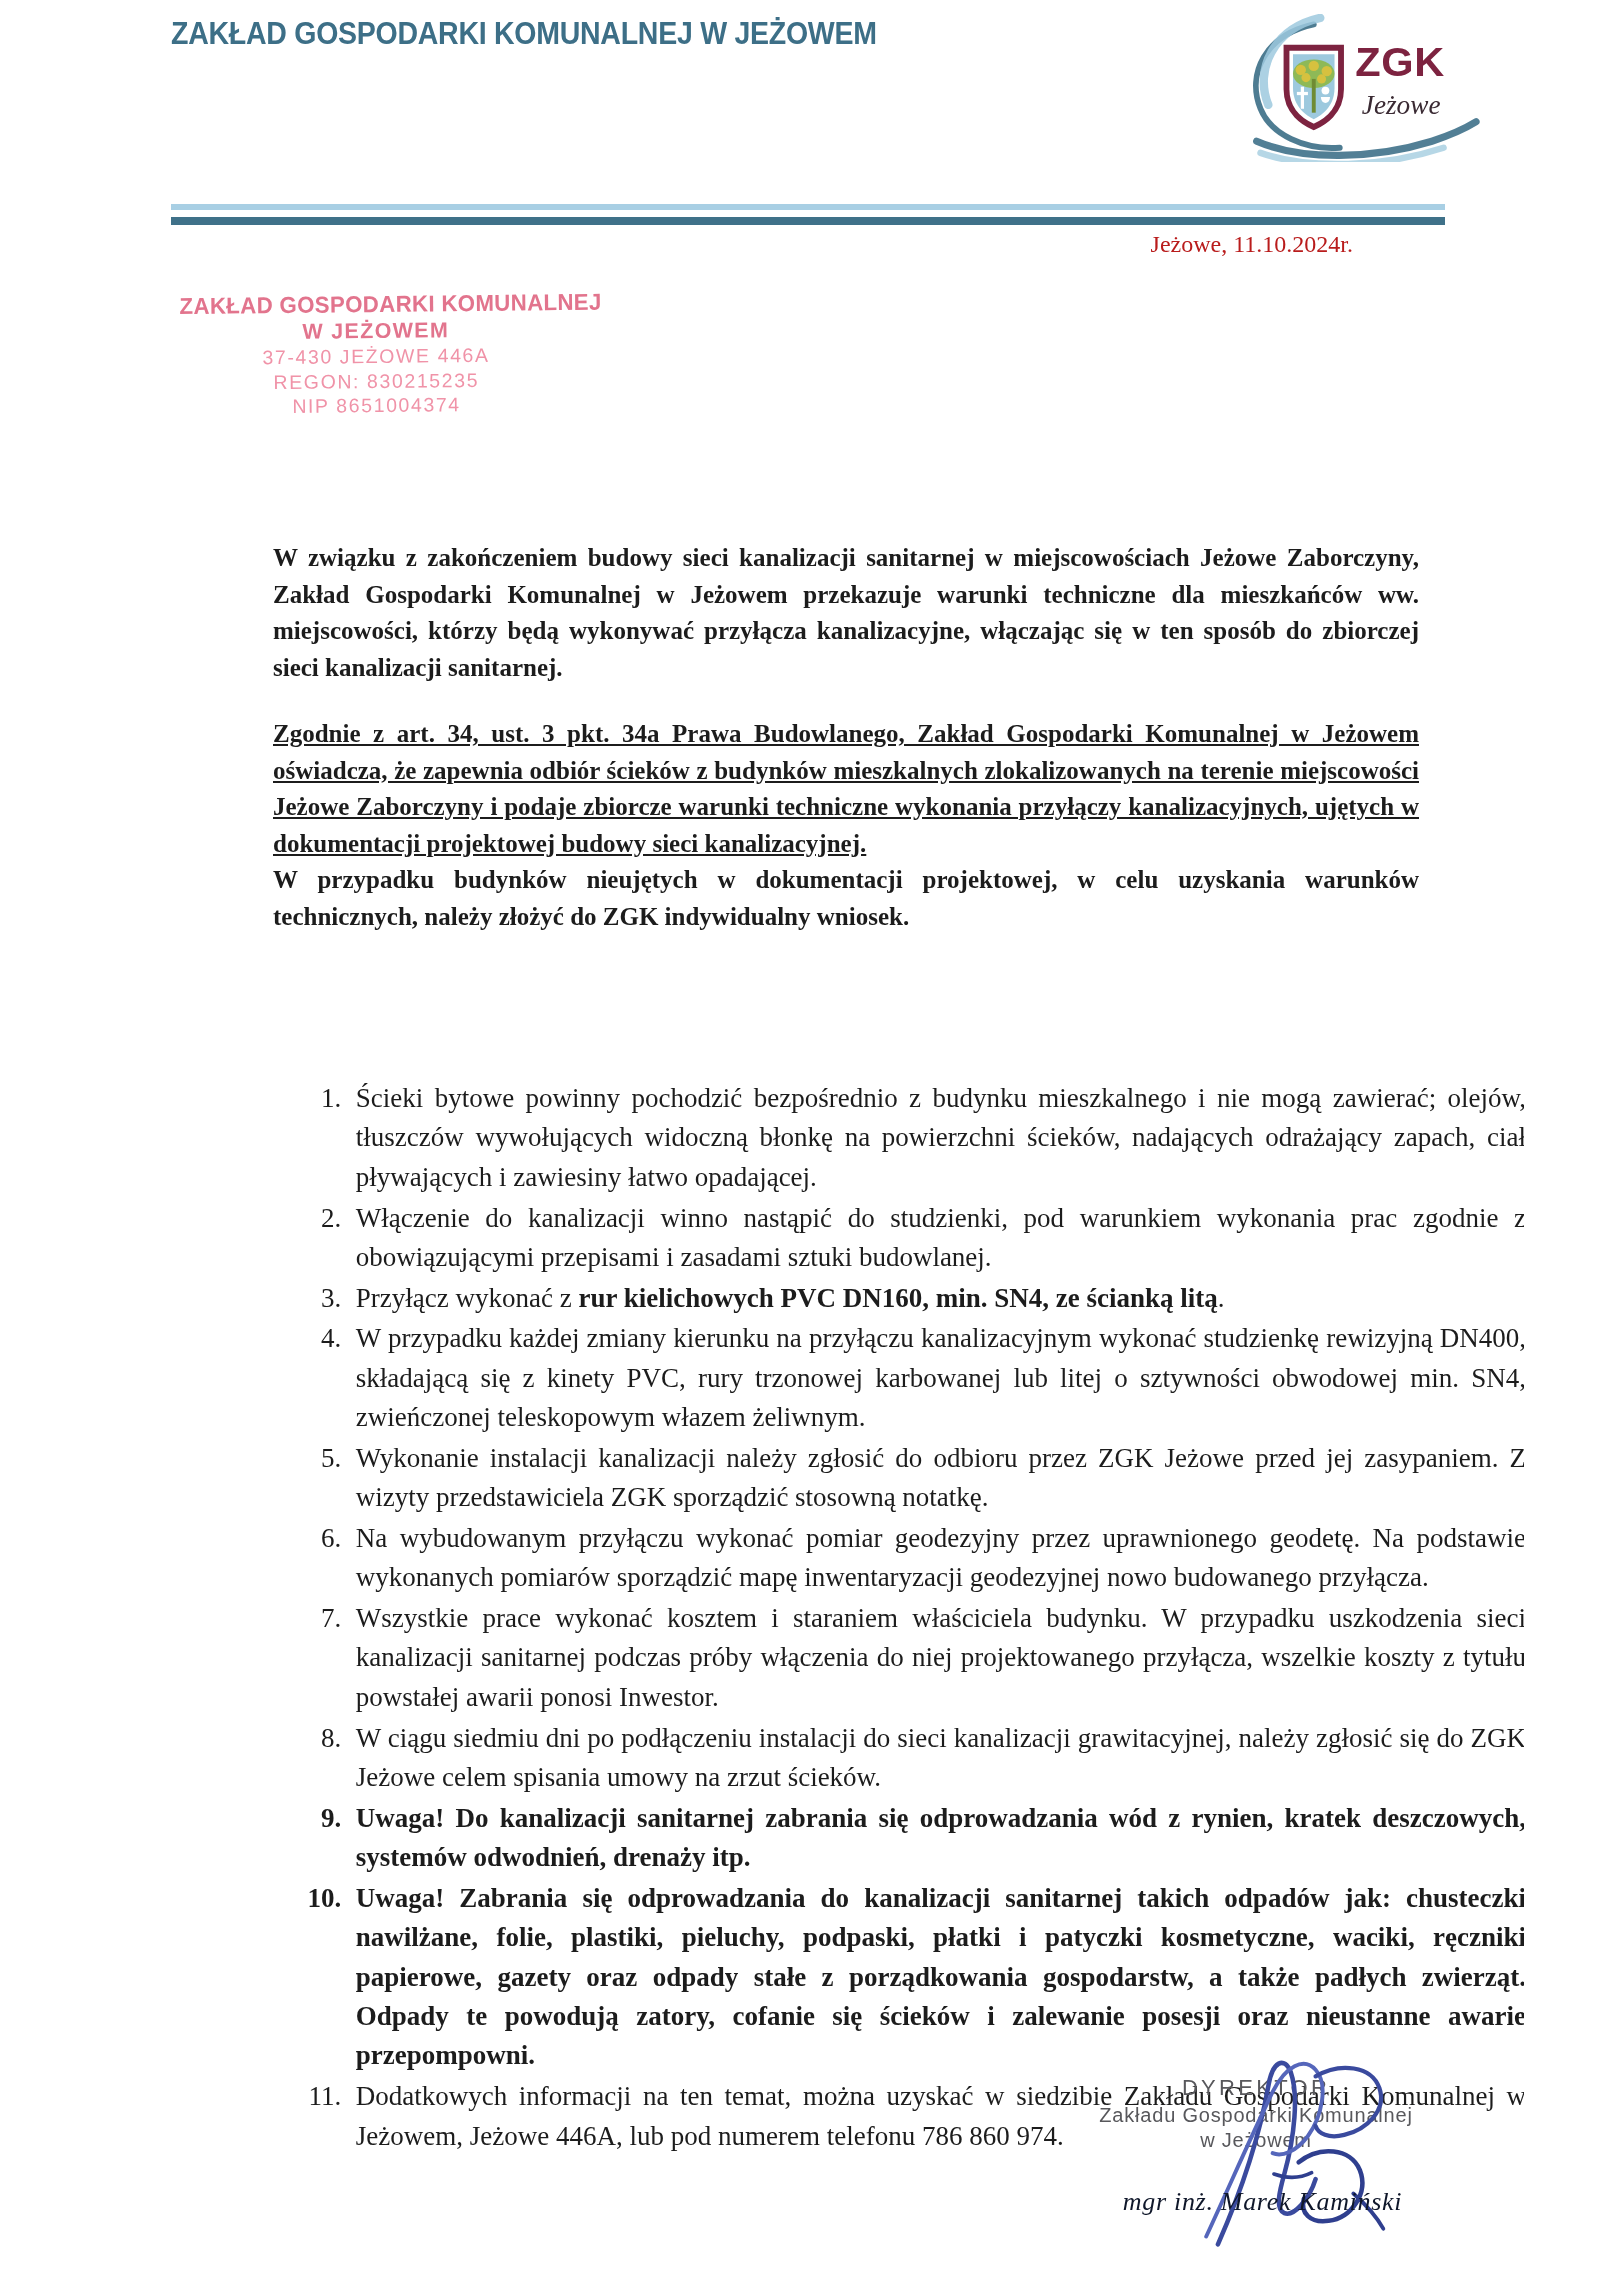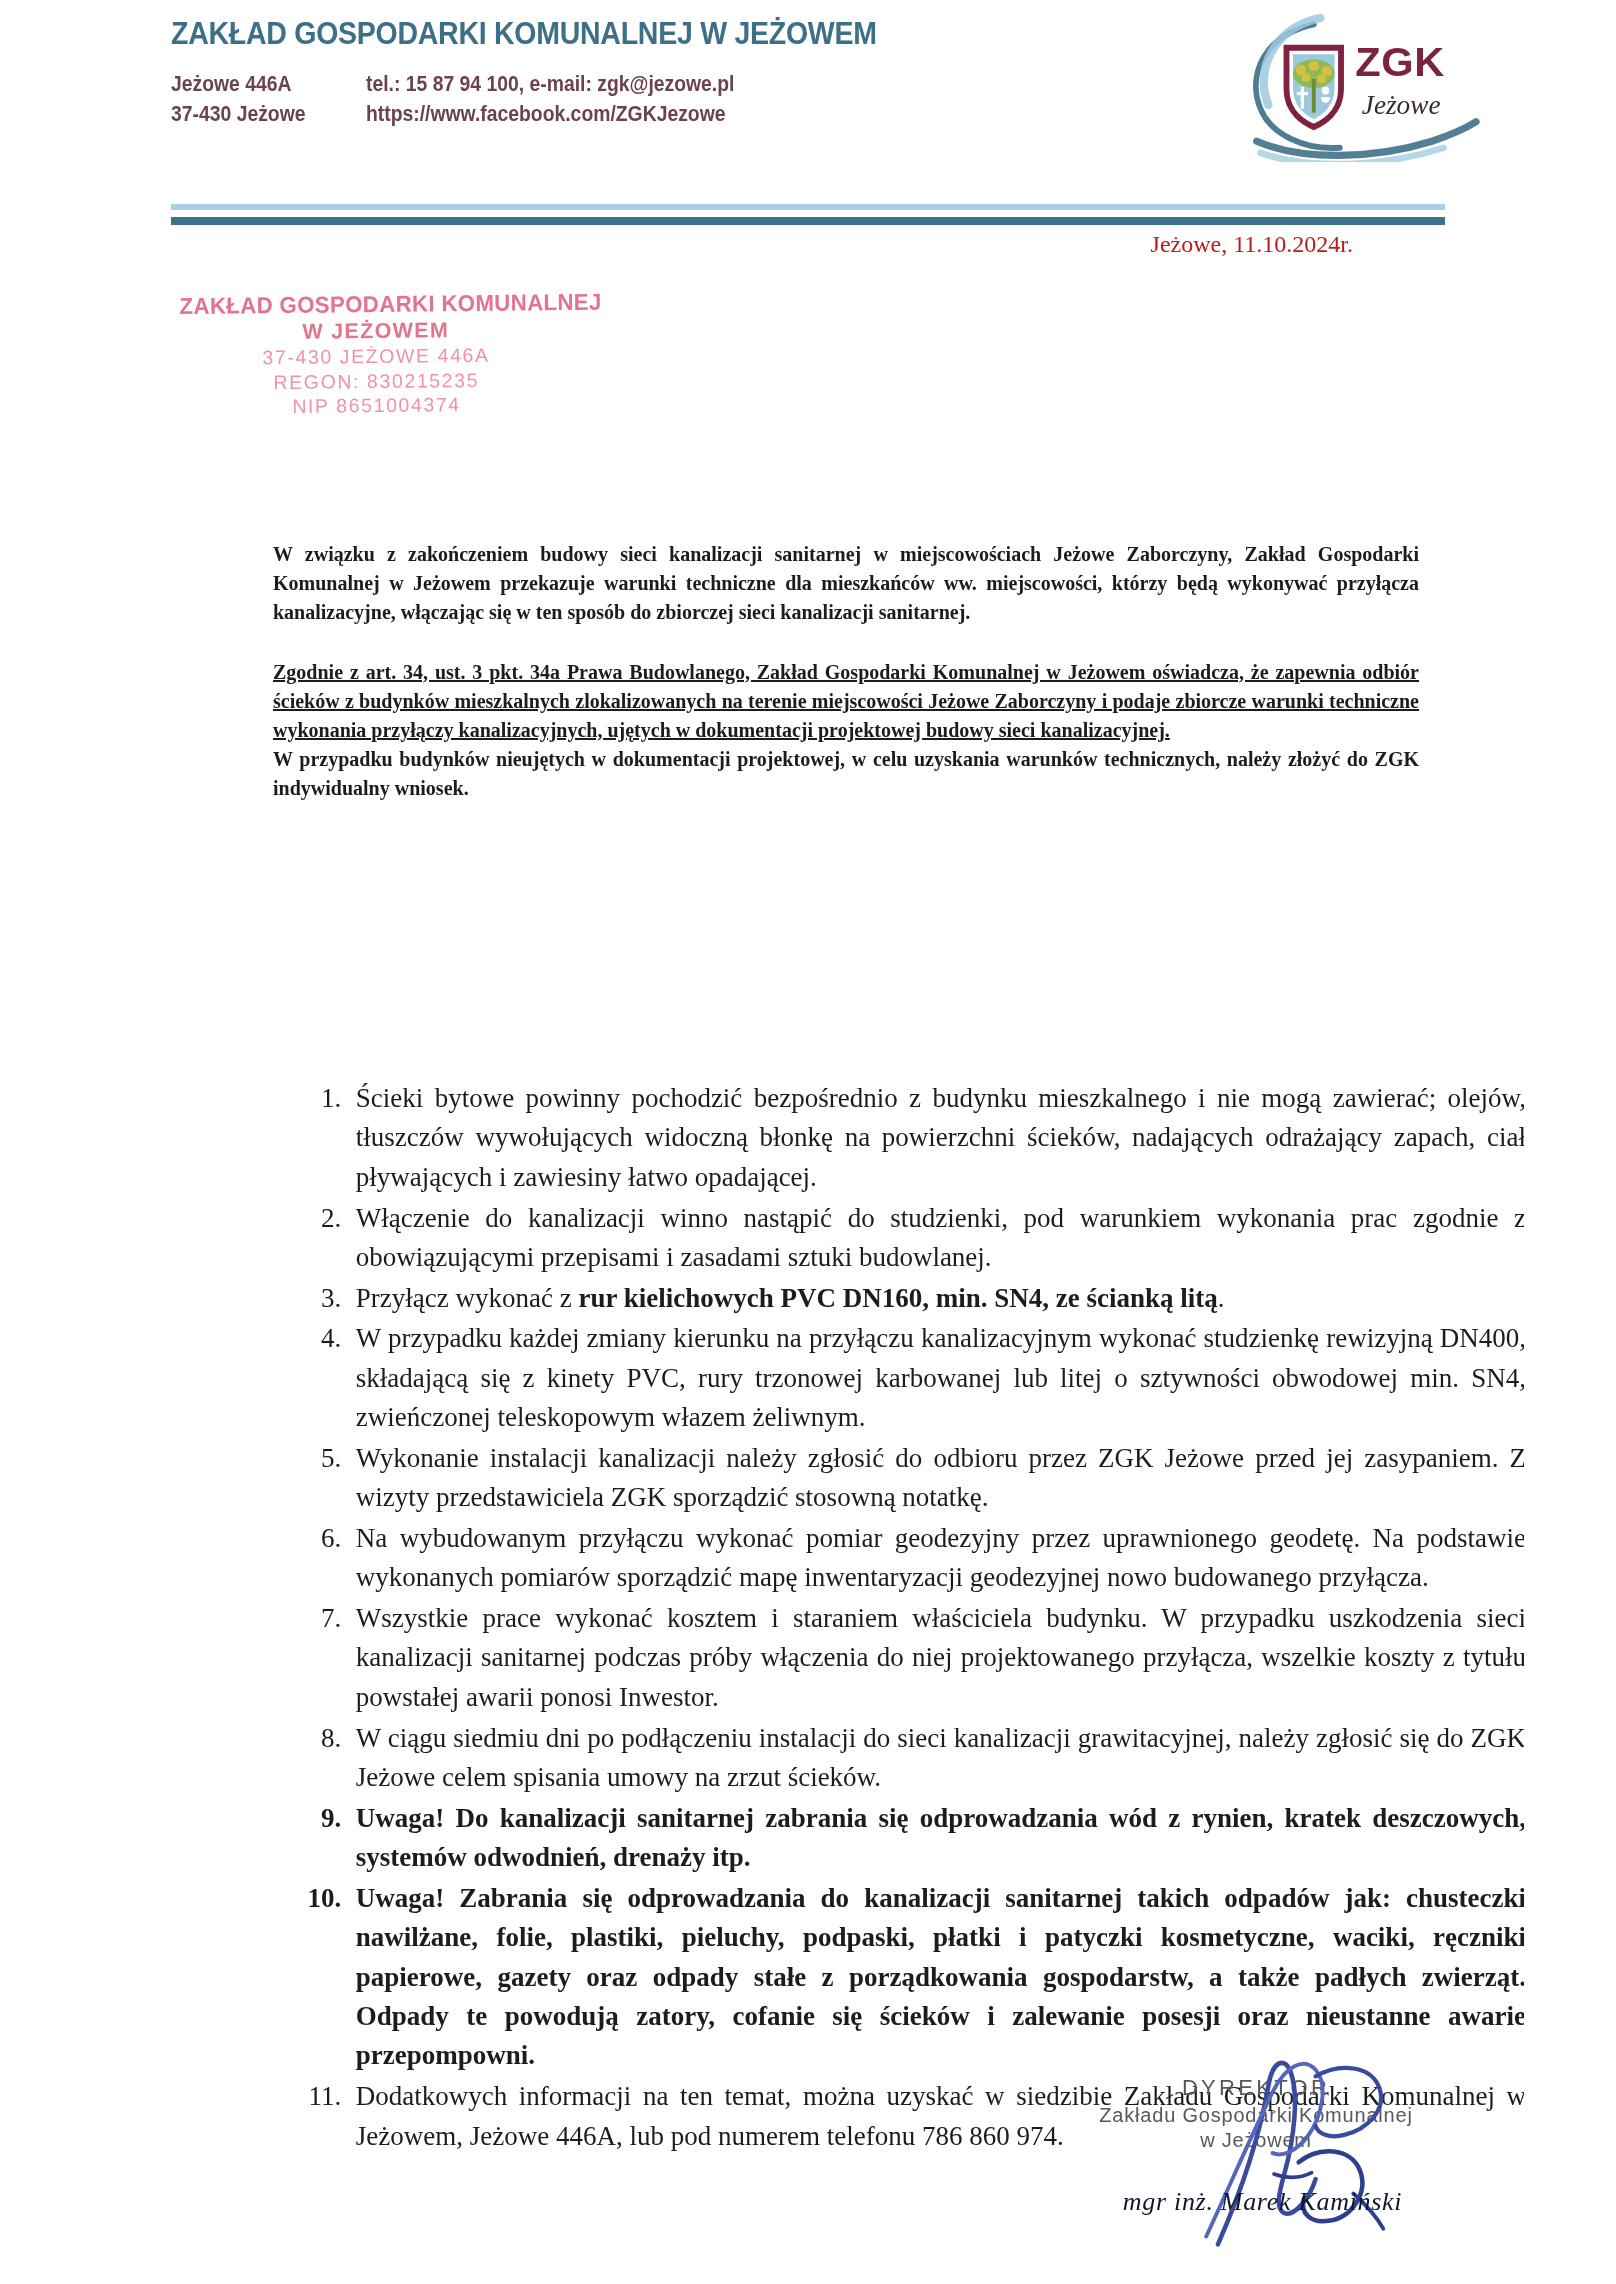--- a/index.html
+++ b/index.html
@@ -148,21 +148,21 @@
   
   .body-block {
     position: absolute;
     left: 273px;
     top: 540px;
     width: 1146px;
   }
   p.intro {
     margin: 0;
     font-weight: bold;
-    font-size: 20px;
+    font-size: 25px;
     line-height: 1.46;
     text-align: justify;
     color: #1c1c1c;
     text-indent: 0;
   }
   p.intro.gap { margin-top: 30px; text-decoration: underline; }
   p.intro.tight { margin-top: 0; }
 
   
   ol.terms {
@@ -243,30 +243,20 @@
     pointer-events: none;
   }
 </style>
 </head>
 <body>
 
 <div class="page">
 
   <div class="letterhead">
     <div class="org-title">ZAKŁAD GOSPODARKI KOMUNALNEJ W JEŻOWEM</div>
-    <div class="contact-grid">
-      <div class="contact-col-a">
-        <div class="contact-line">Jeżowe 446A</div>
-        <div class="contact-line">37-430 Jeżowe</div>
-      </div>
-      <div class="contact-col-b">
-        <div class="contact-line">tel.: 15 87 94 100, e-mail: zgk@jezowe.pl</div>
-        <div class="contact-line">https://www.facebook.com/ZGKJezowe</div>
-      </div>
-    </div>
   </div>
 
   <div class="logo">
     <svg viewBox="0 0 380 228" width="247" height="148" aria-hidden="true">
 
       <path d="M118 16 C 44 32, 14 92, 36 146 C 52 186, 104 210, 158 206" fill="none" stroke="#3f7189" stroke-width="9" stroke-linecap="round" opacity="0.92"></path>
       <path d="M128 6 C 56 22, 26 86, 48 140" fill="none" stroke="#9dc9de" stroke-width="13" stroke-linecap="round" opacity="0.85"></path>
       <path d="M30 196 C 100 226, 210 224, 300 196 C 330 186, 352 176, 368 166" fill="none" stroke="#3f7189" stroke-width="11" stroke-linecap="round" opacity="0.9"></path>
       <path d="M36 214 C 112 240, 226 236, 318 206" fill="none" stroke="#9dc9de" stroke-width="10" stroke-linecap="round" opacity="0.75"></path>
 

